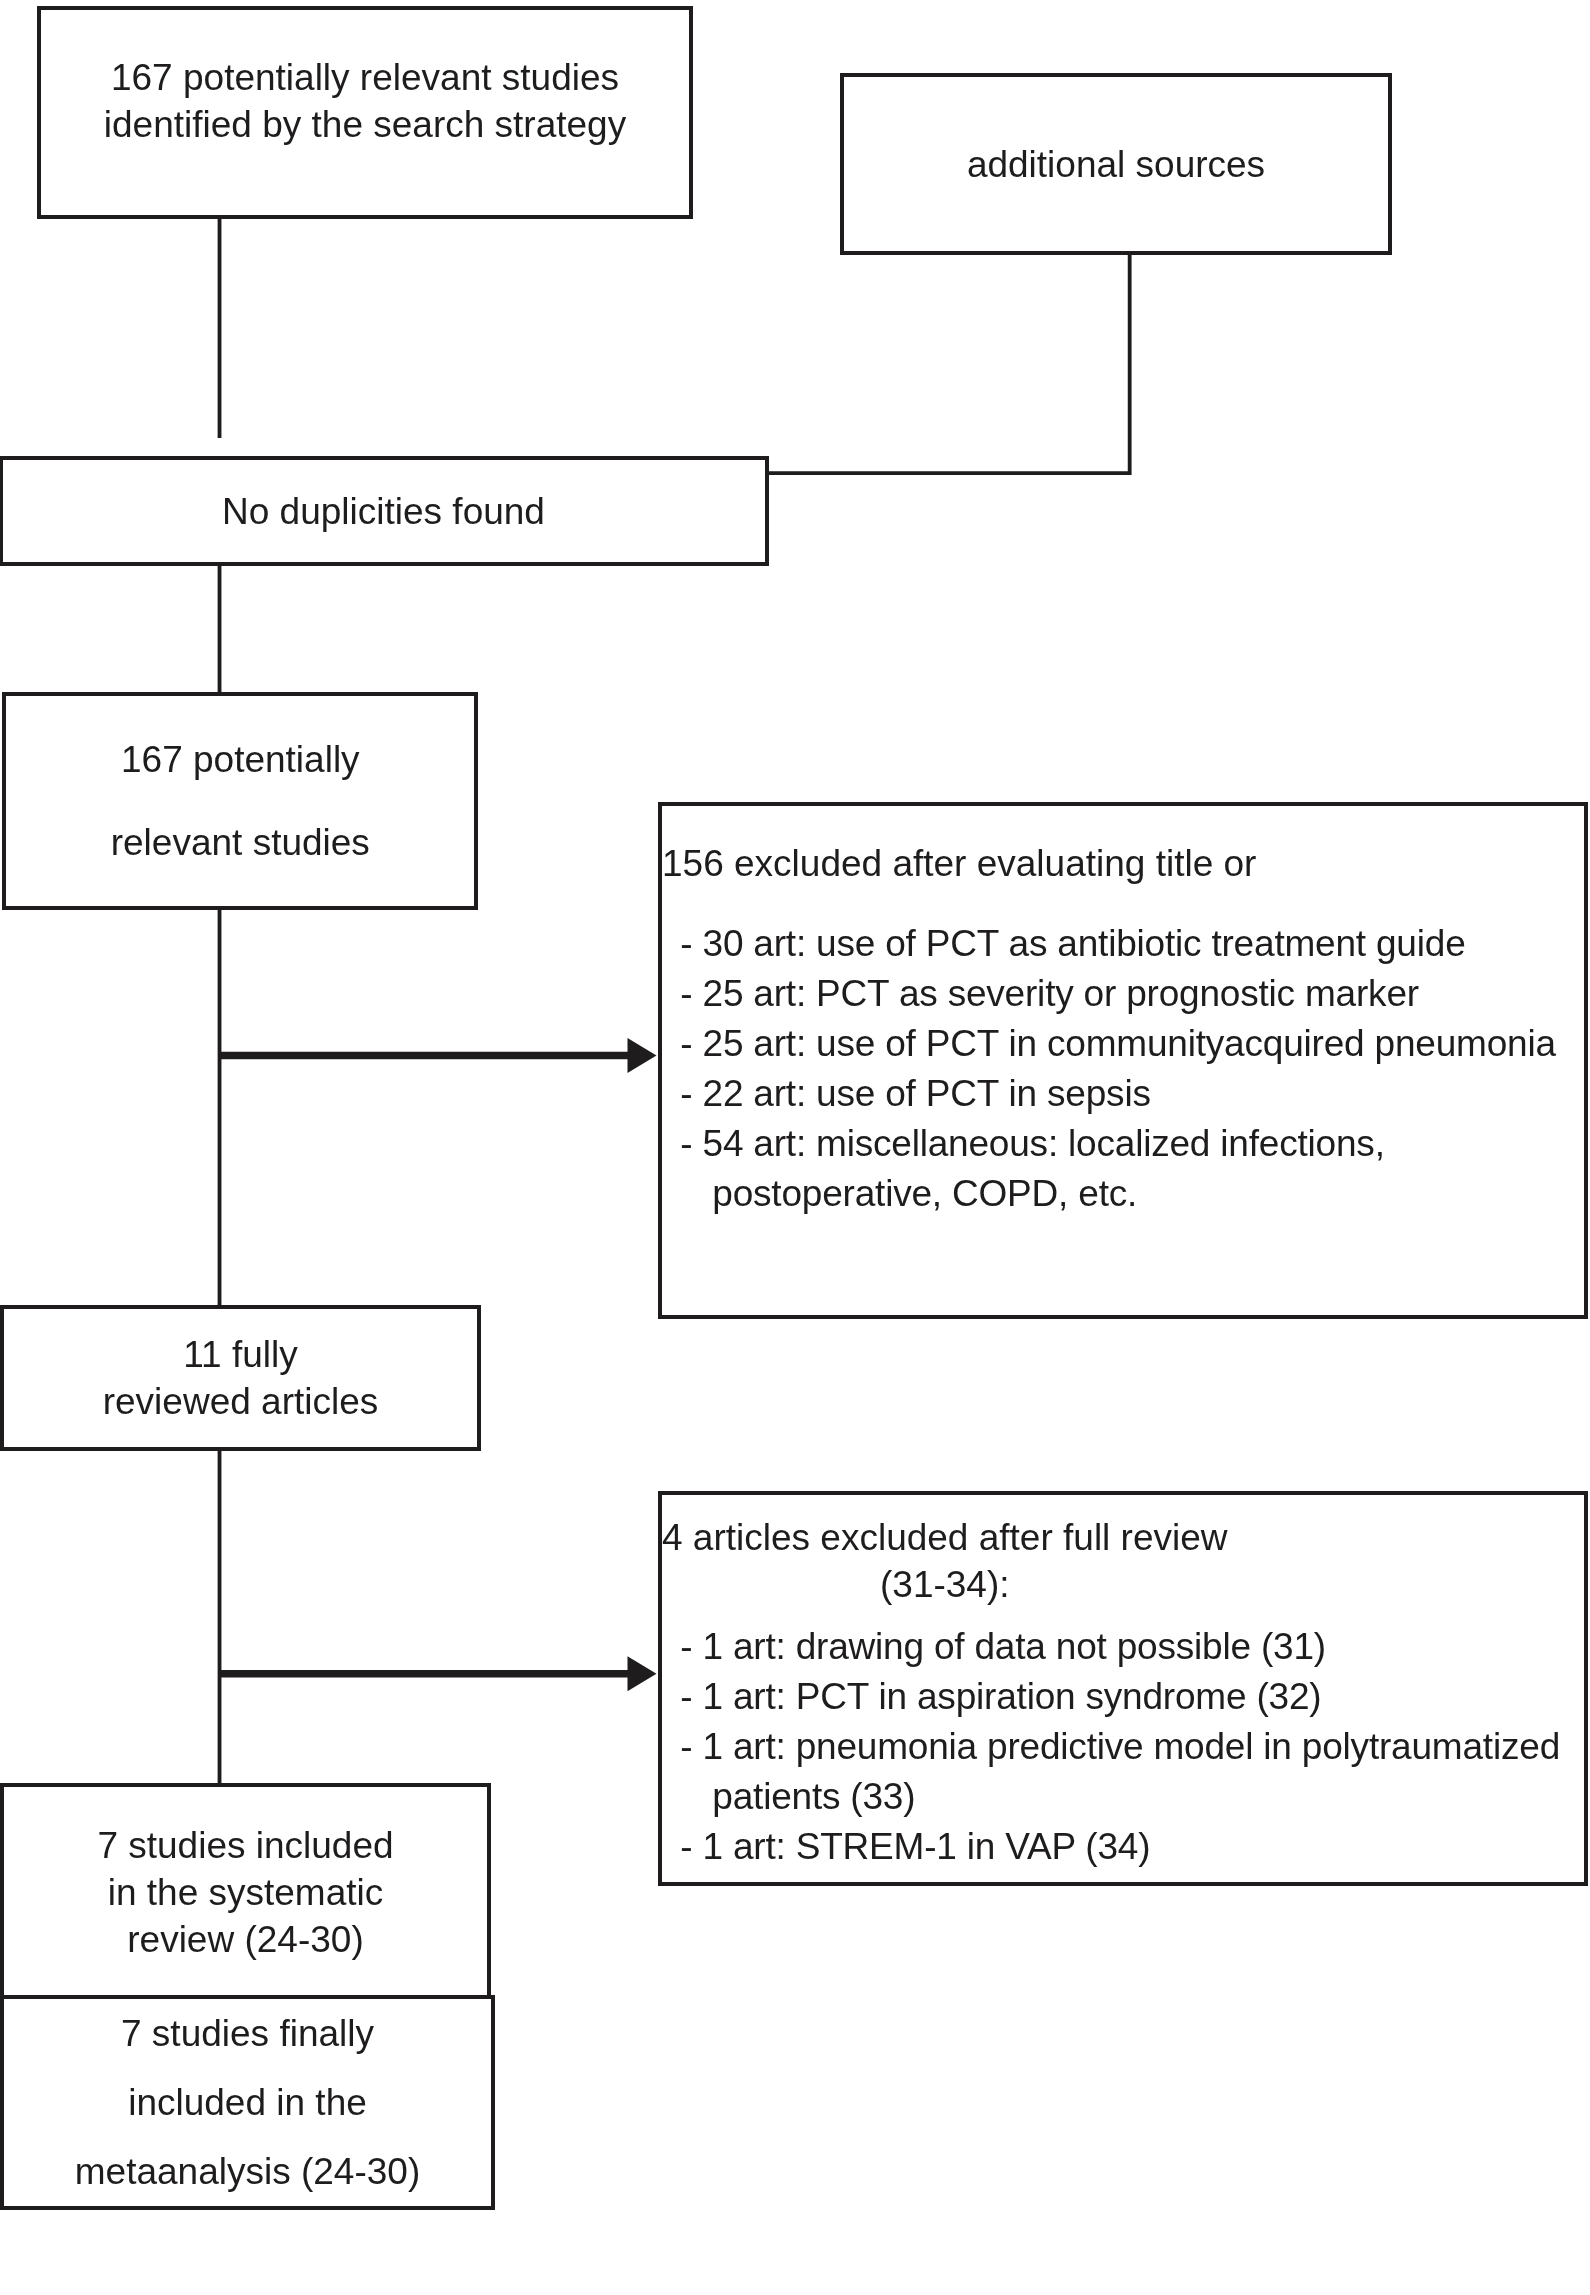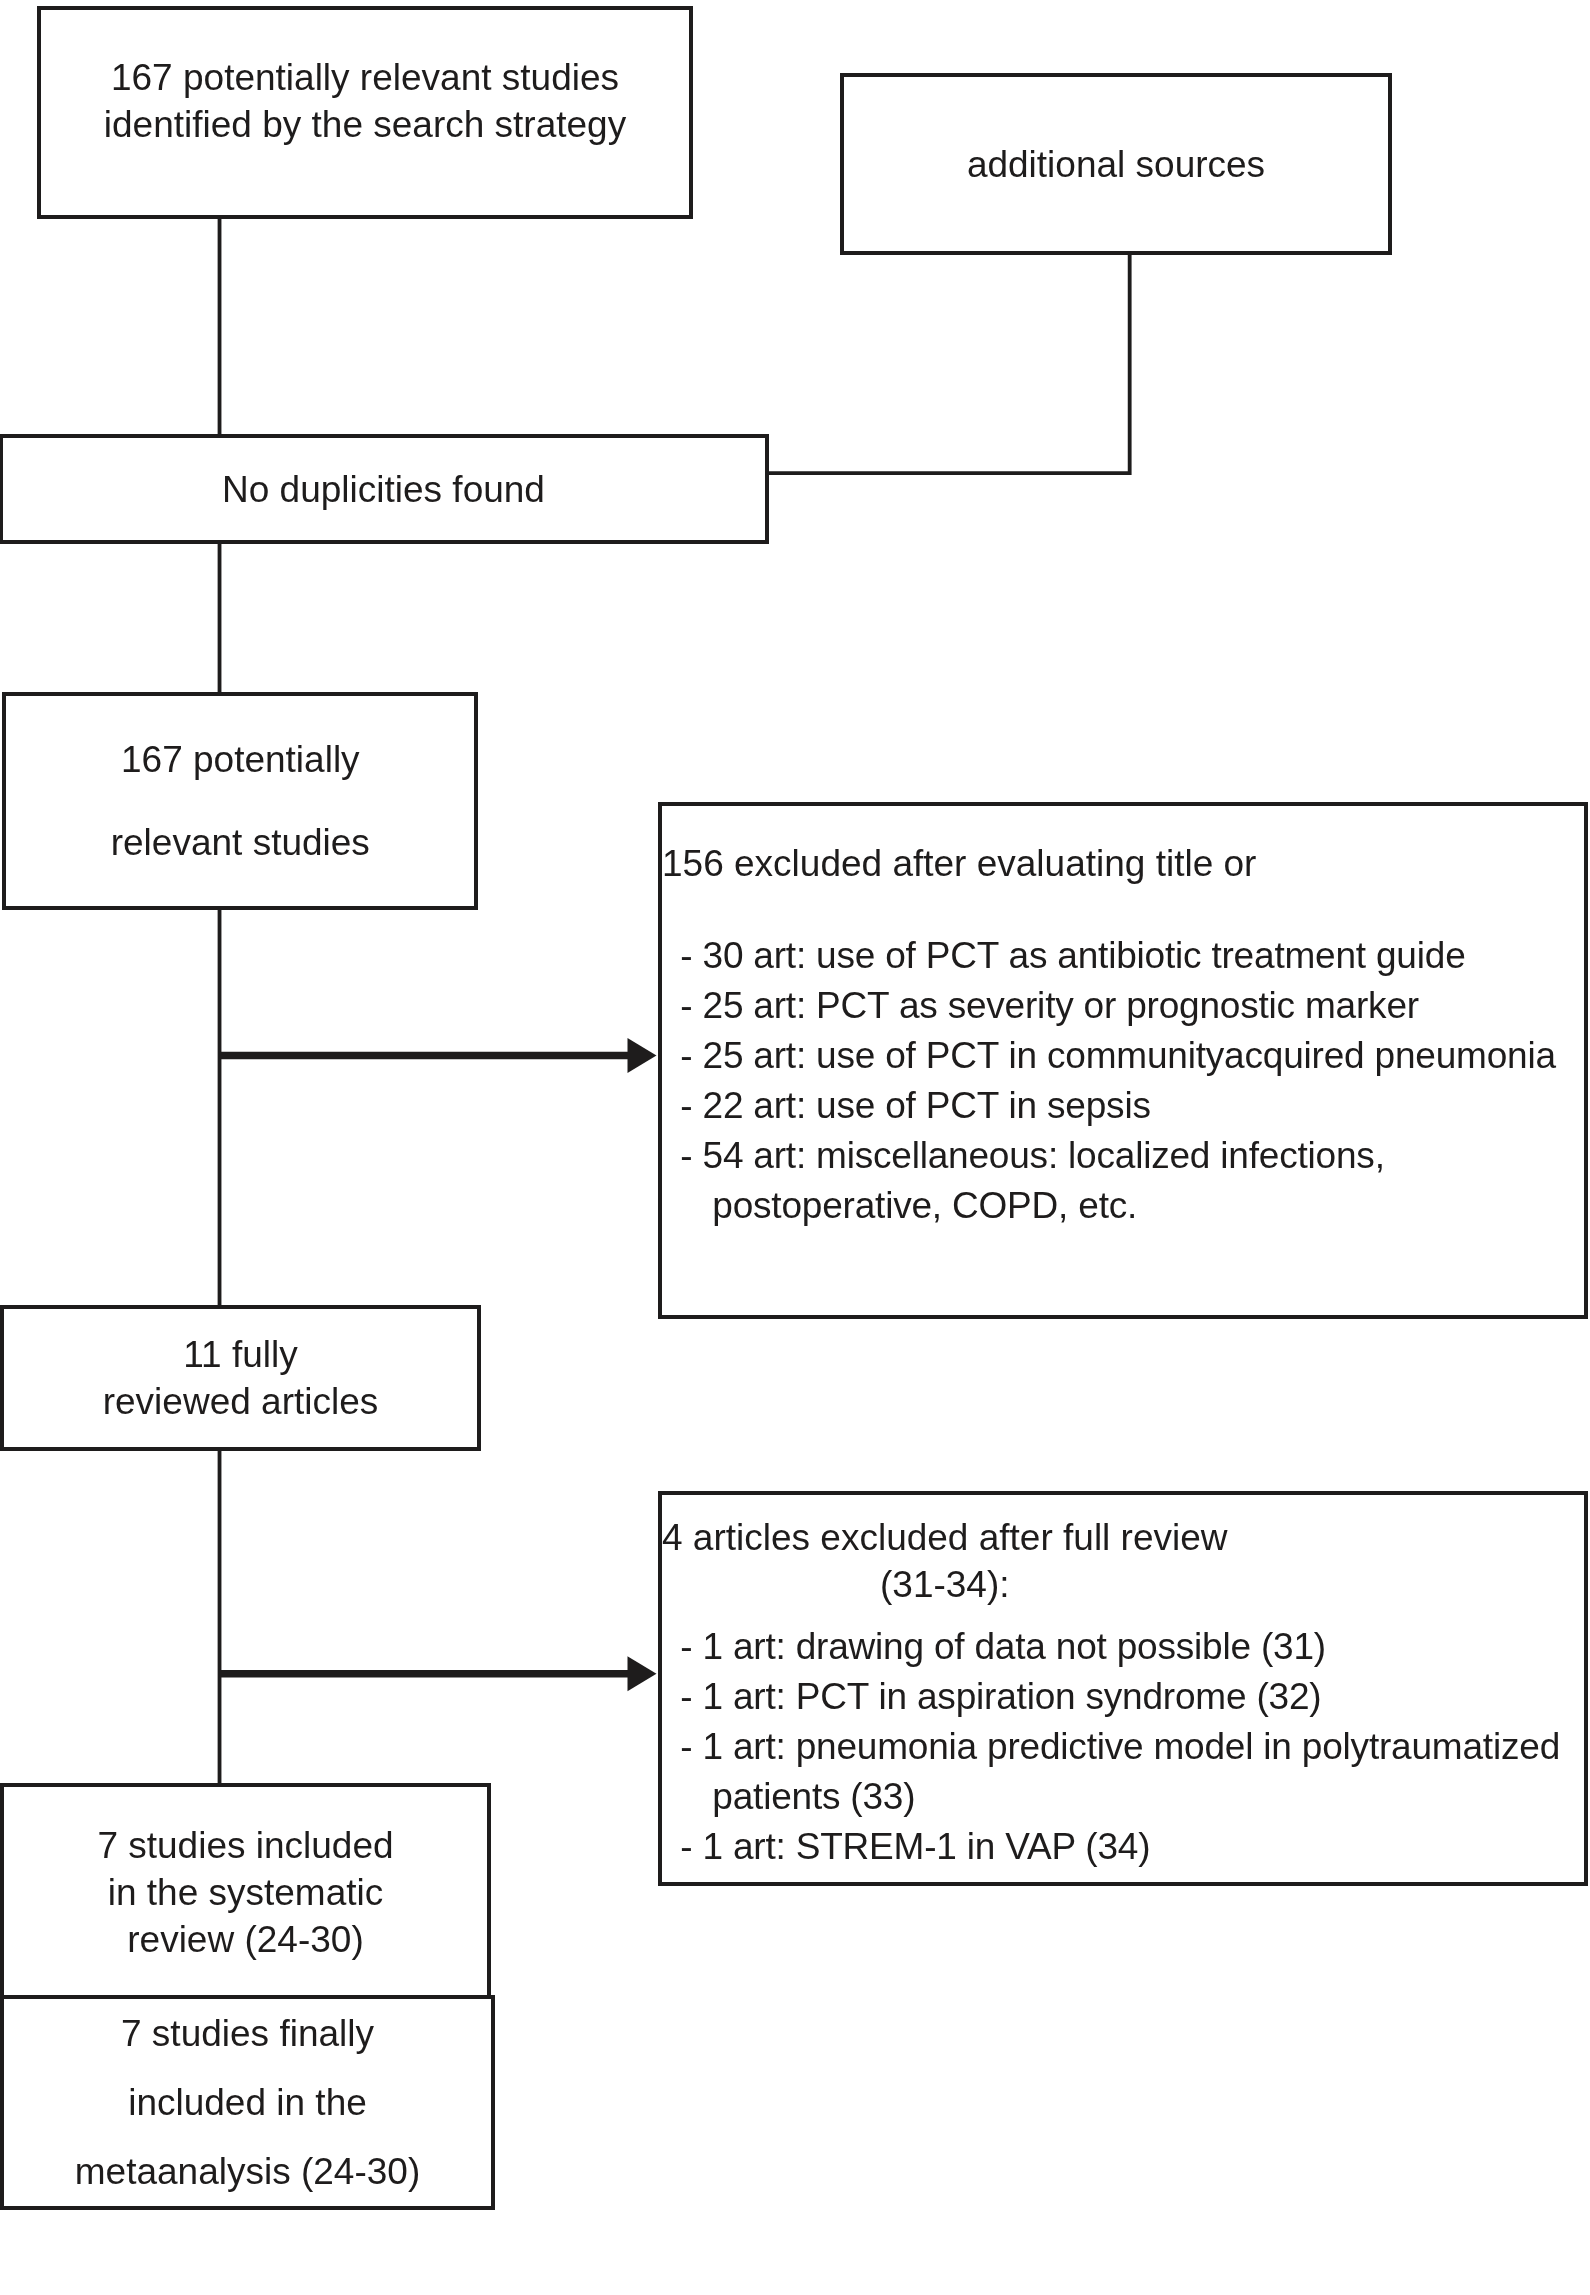--- a/index.html
+++ b/index.html
@@ -60,27 +60,27 @@
     padding-right: 0;
     font-size: 37px;
     line-height: 50px;
     letter-spacing: -0.2px;
   }
   .item {
     padding-left: 32px;
     text-indent: -32px;
   }
   #box-excluded-abstract { padding-top: 34px; }
-  #box-excluded-abstract .items { margin-top: 44px; }
+  #box-excluded-abstract .items { margin-top: 32px; }
   #box-excluded-full { padding-top: 19px; }
   #box-excluded-full .items { margin-top: 13.7px; }
 
   #box-identified { left: 37px;  top: 6.1px;    width: 656px;  height: 213px; }
   #box-additional { left: 840px; top: 73px;  width: 552px;  height: 182px; }
-  #box-duplicities{ left: -1.5px;  top: 434px;  width: 770px; height: 110px; }
+  #box-duplicities{ left: -1.5px;  top: 456px;  width: 770px; height: 110px; }
   #box-relevant   { left: 2.3px;   top: 692px;  width: 476px;  height: 218px; gap: 36px; }
   #box-excluded-abstract { left: 658px; top: 802px; width: 930px; height: 517px; }
   #box-reviewed   { left: 0px;   top: 1305px; width: 481px;  height: 146px; }
   #box-excluded-full     { left: 658px; top: 1491px; width: 930px; height: 395px; }
   #box-systematic { left: 0px;   top: 1783px; width: 491px;  height: 219px; }
   #box-meta       { left: 0px;   top: 1995px; width: 495px;  height: 215px; gap: 22px; }
 </style>
 </head>
 <body>
 

